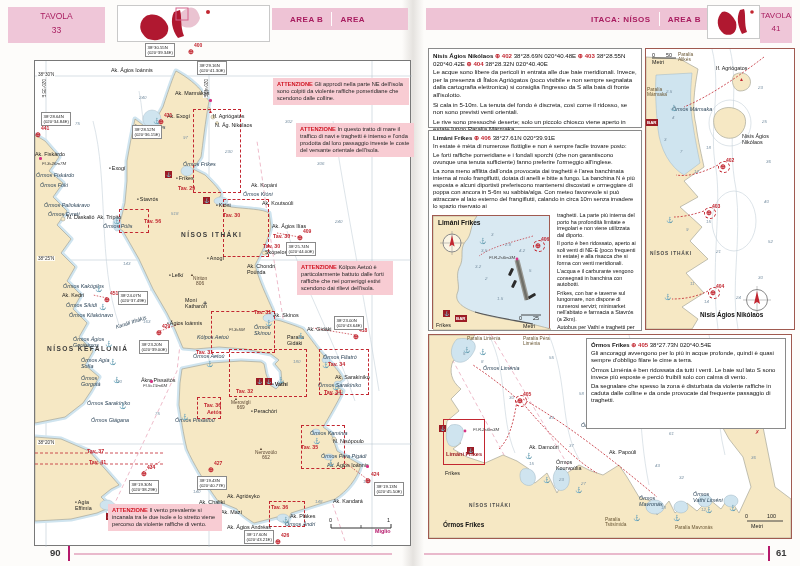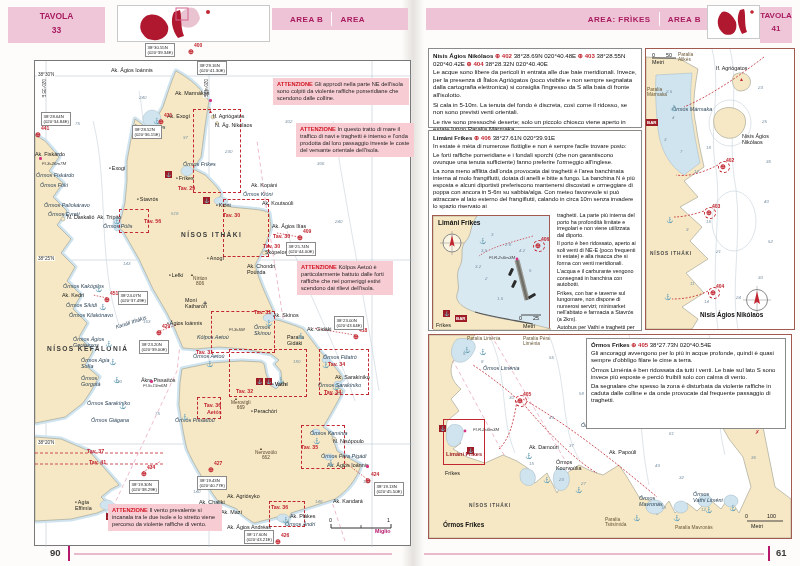--- a/index.html
+++ b/index.html
@@ -1,21 +1,21 @@
 <!DOCTYPE html>
 <html><head>
 <meta charset="utf-8">
 <style>
   html,body{margin:0;padding:0;background:#e9e6e2;}
   .spread{position:relative;width:800px;height:566px;background:#fdfcfa;overflow:hidden;
           font-family:"Liberation Sans",sans-serif;color:#1c1c1c;}
   .gutter{position:absolute;left:402px;top:0;width:22px;height:566px;
           background:linear-gradient(90deg,rgba(0,0,0,0) 0%,rgba(120,110,100,.18) 50%,rgba(0,0,0,0) 100%);}
   
-  .tavbox{position:absolute;background:#efc6d8;color:#a81c5f;font-weight:bold;text-align:center;
+  .tavbox{position:absolute;background:#efc6d8;color:#a81c5f;font-weight:normal;text-align:center;
           font-size:8.5px;line-height:1.6;padding-top:3px;box-sizing:border-box;}
   .banner{position:absolute;background:#eec3d5;color:#a81c5f;font-weight:bold;font-size:8px;
           letter-spacing:.5px;display:flex;align-items:center;box-sizing:border-box;}
   .banner .sep{width:1px;height:14px;background:rgba(255,255,255,.95);margin:0 8px;}
   .thumb{position:absolute;background:#fff;border:1px solid #c9c9c9;box-sizing:border-box;}
   
   .map{position:absolute;box-sizing:border-box;overflow:visible;}
   .map svg.base{position:absolute;left:0;top:0;}
   .lbl{position:absolute;font-size:5.4px;line-height:1.12;color:#1c1c1c;white-space:pre-line;z-index:5;}
   .lbl.w{font-style:italic;color:#2c4458;}
@@ -87,21 +87,21 @@
       <circle cx="90" cy="6" r="2" fill="#c22630"></circle>
     </svg>
   </div>
   <div class="banner" style="left:272px;top:8px;width:136px;height:22px;padding-left:18px;">
     <span>AREA B</span>
     <span class="sep"></span>
     <span>AREA</span>
   </div>
 
   <div class="banner" style="left:426px;top:8px;width:281px;height:22px;justify-content:flex-end;padding-right:6px;">
-    <span>AREA: FRÌKES</span>
+    <span>ITACA: NÍSOS</span>
     <span class="sep"></span>
     <span>AREA B</span>
   </div>
   <div class="thumb" style="left:707px;top:5px;width:53px;height:34px;">
     <svg width="51" height="32" viewBox="0 0 51 32">
       <path d="M14,6 C8,12 8,22 16,28 C24,31 30,26 28,16 C24,8 18,4 14,6 Z" fill="#b01830"></path>
       <path d="M32,4 C28,12 30,20 34,28 L39,26 C36,18 38,8 36,3 Z" fill="#b01830"></path>
       <circle cx="44" cy="6" r="1.8" fill="#c22630"></circle>
     </svg>
   </div>

